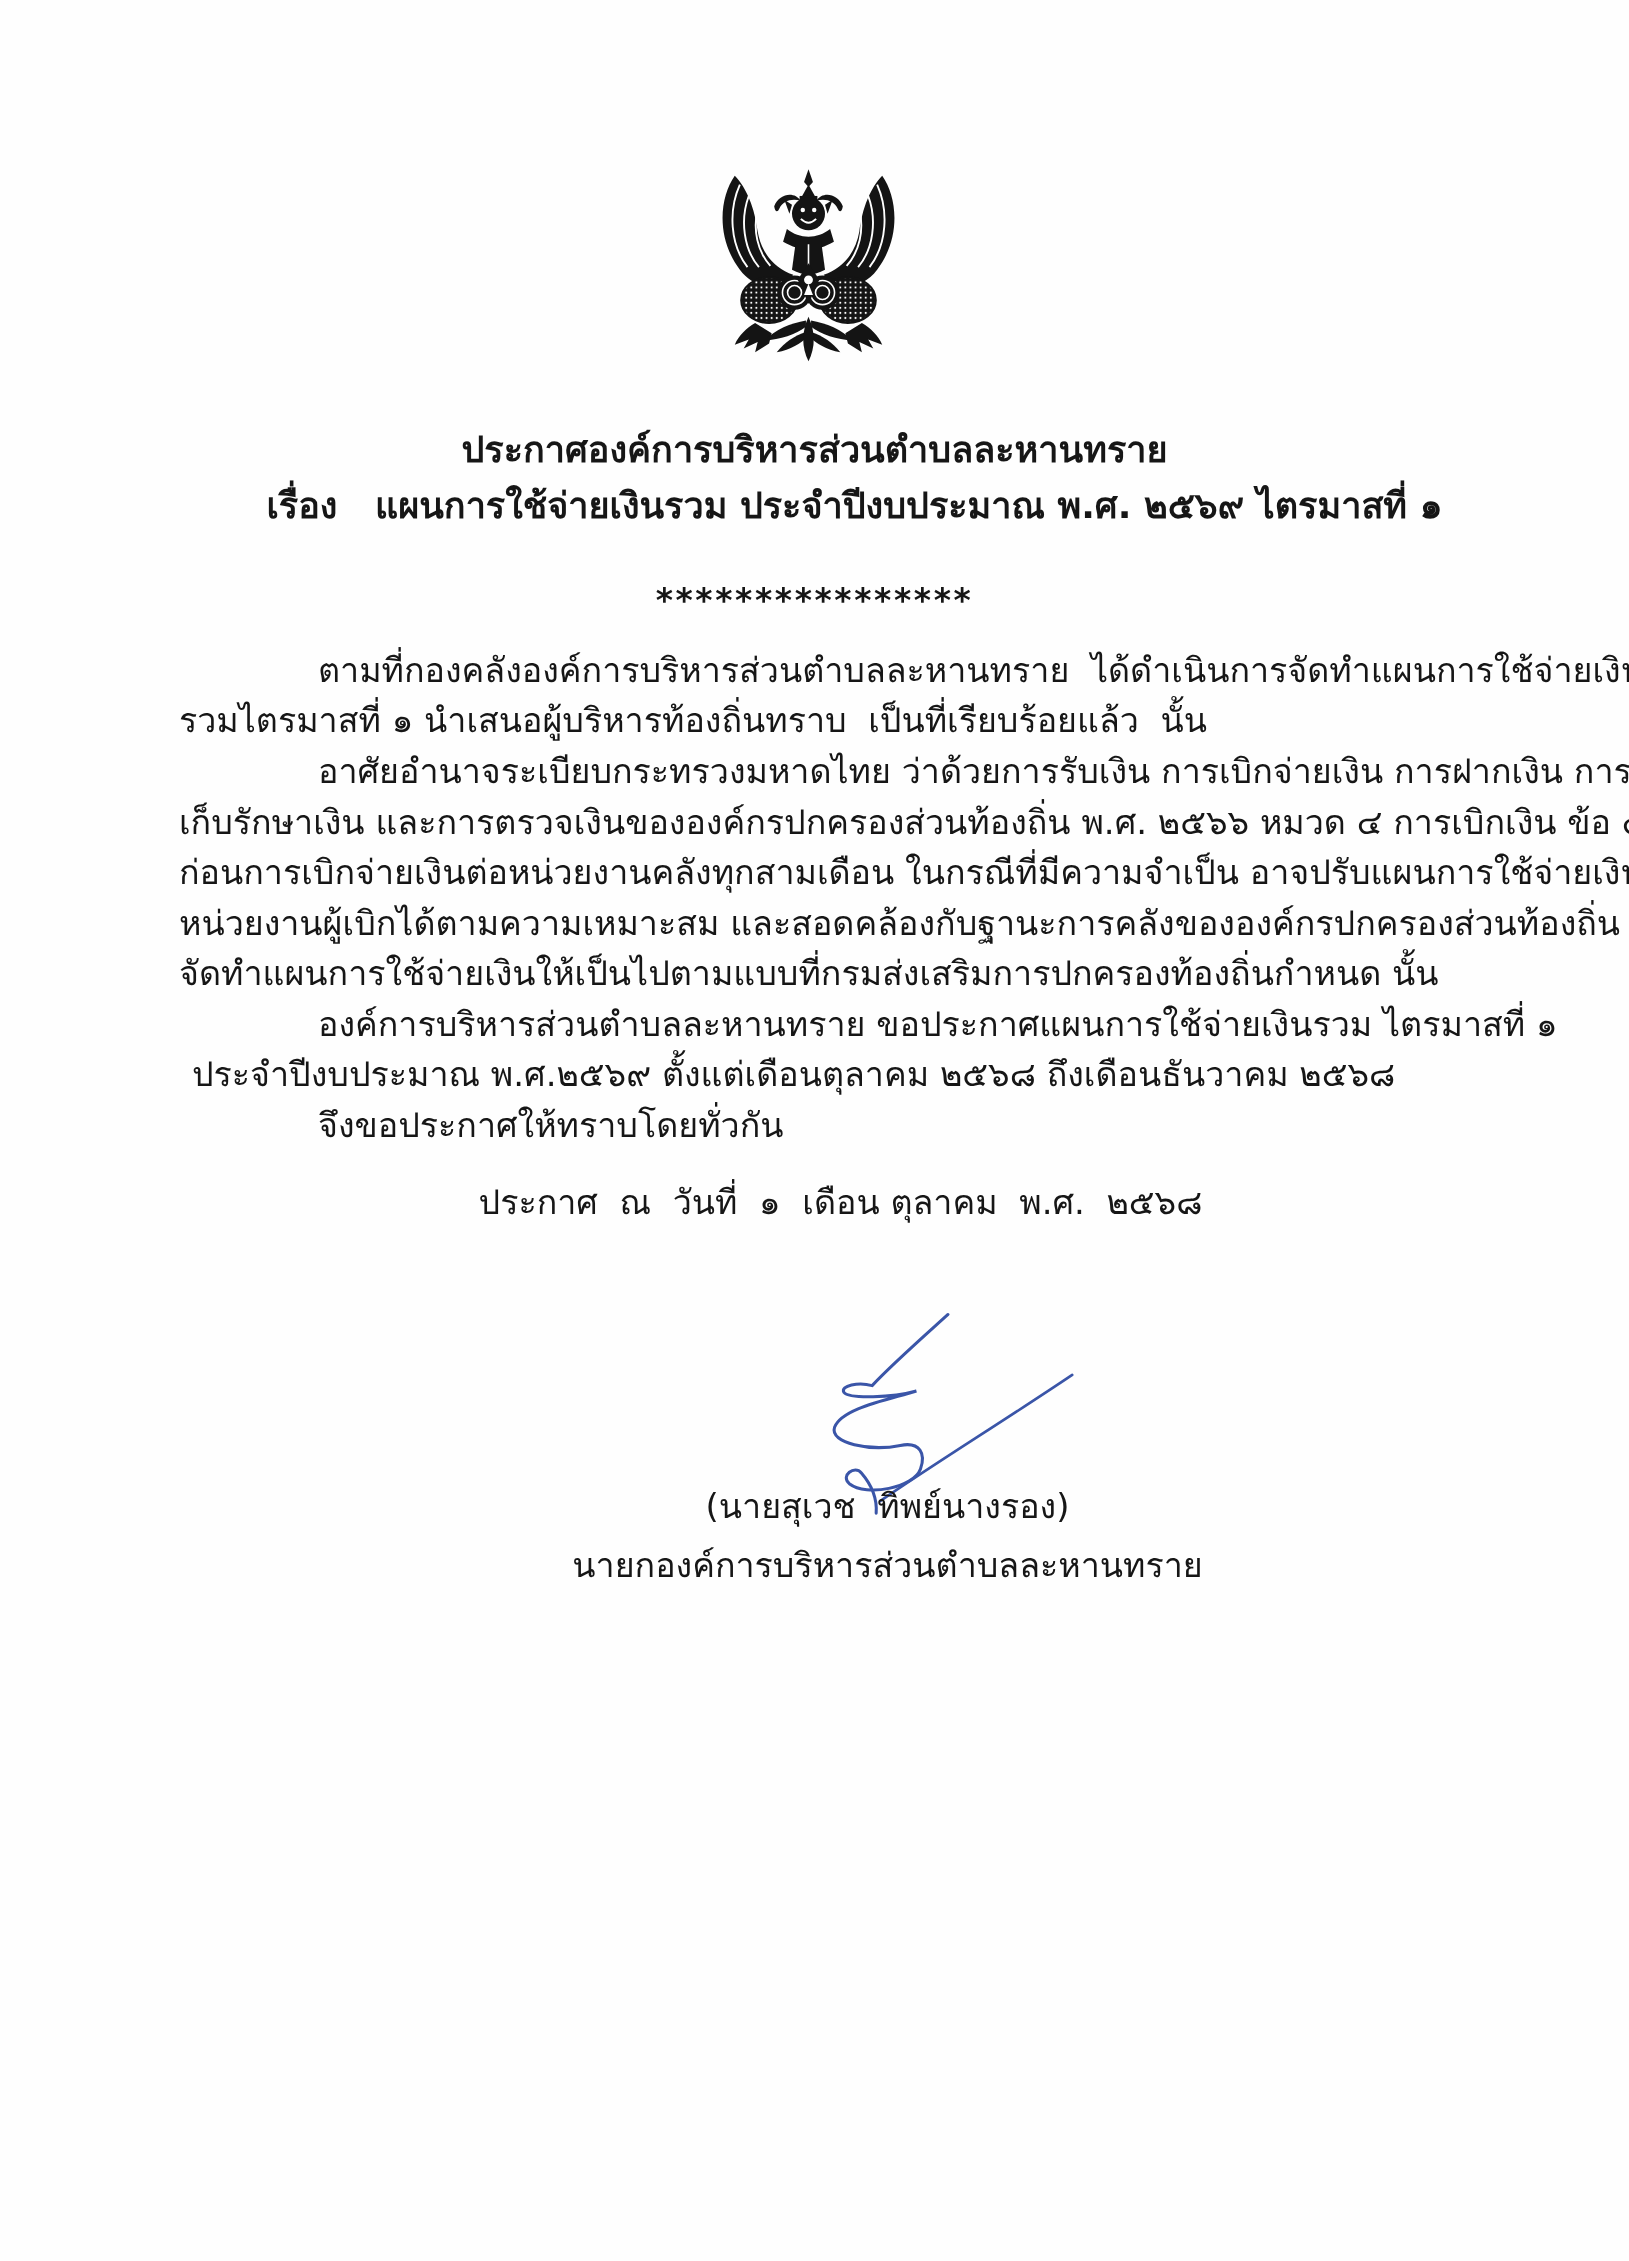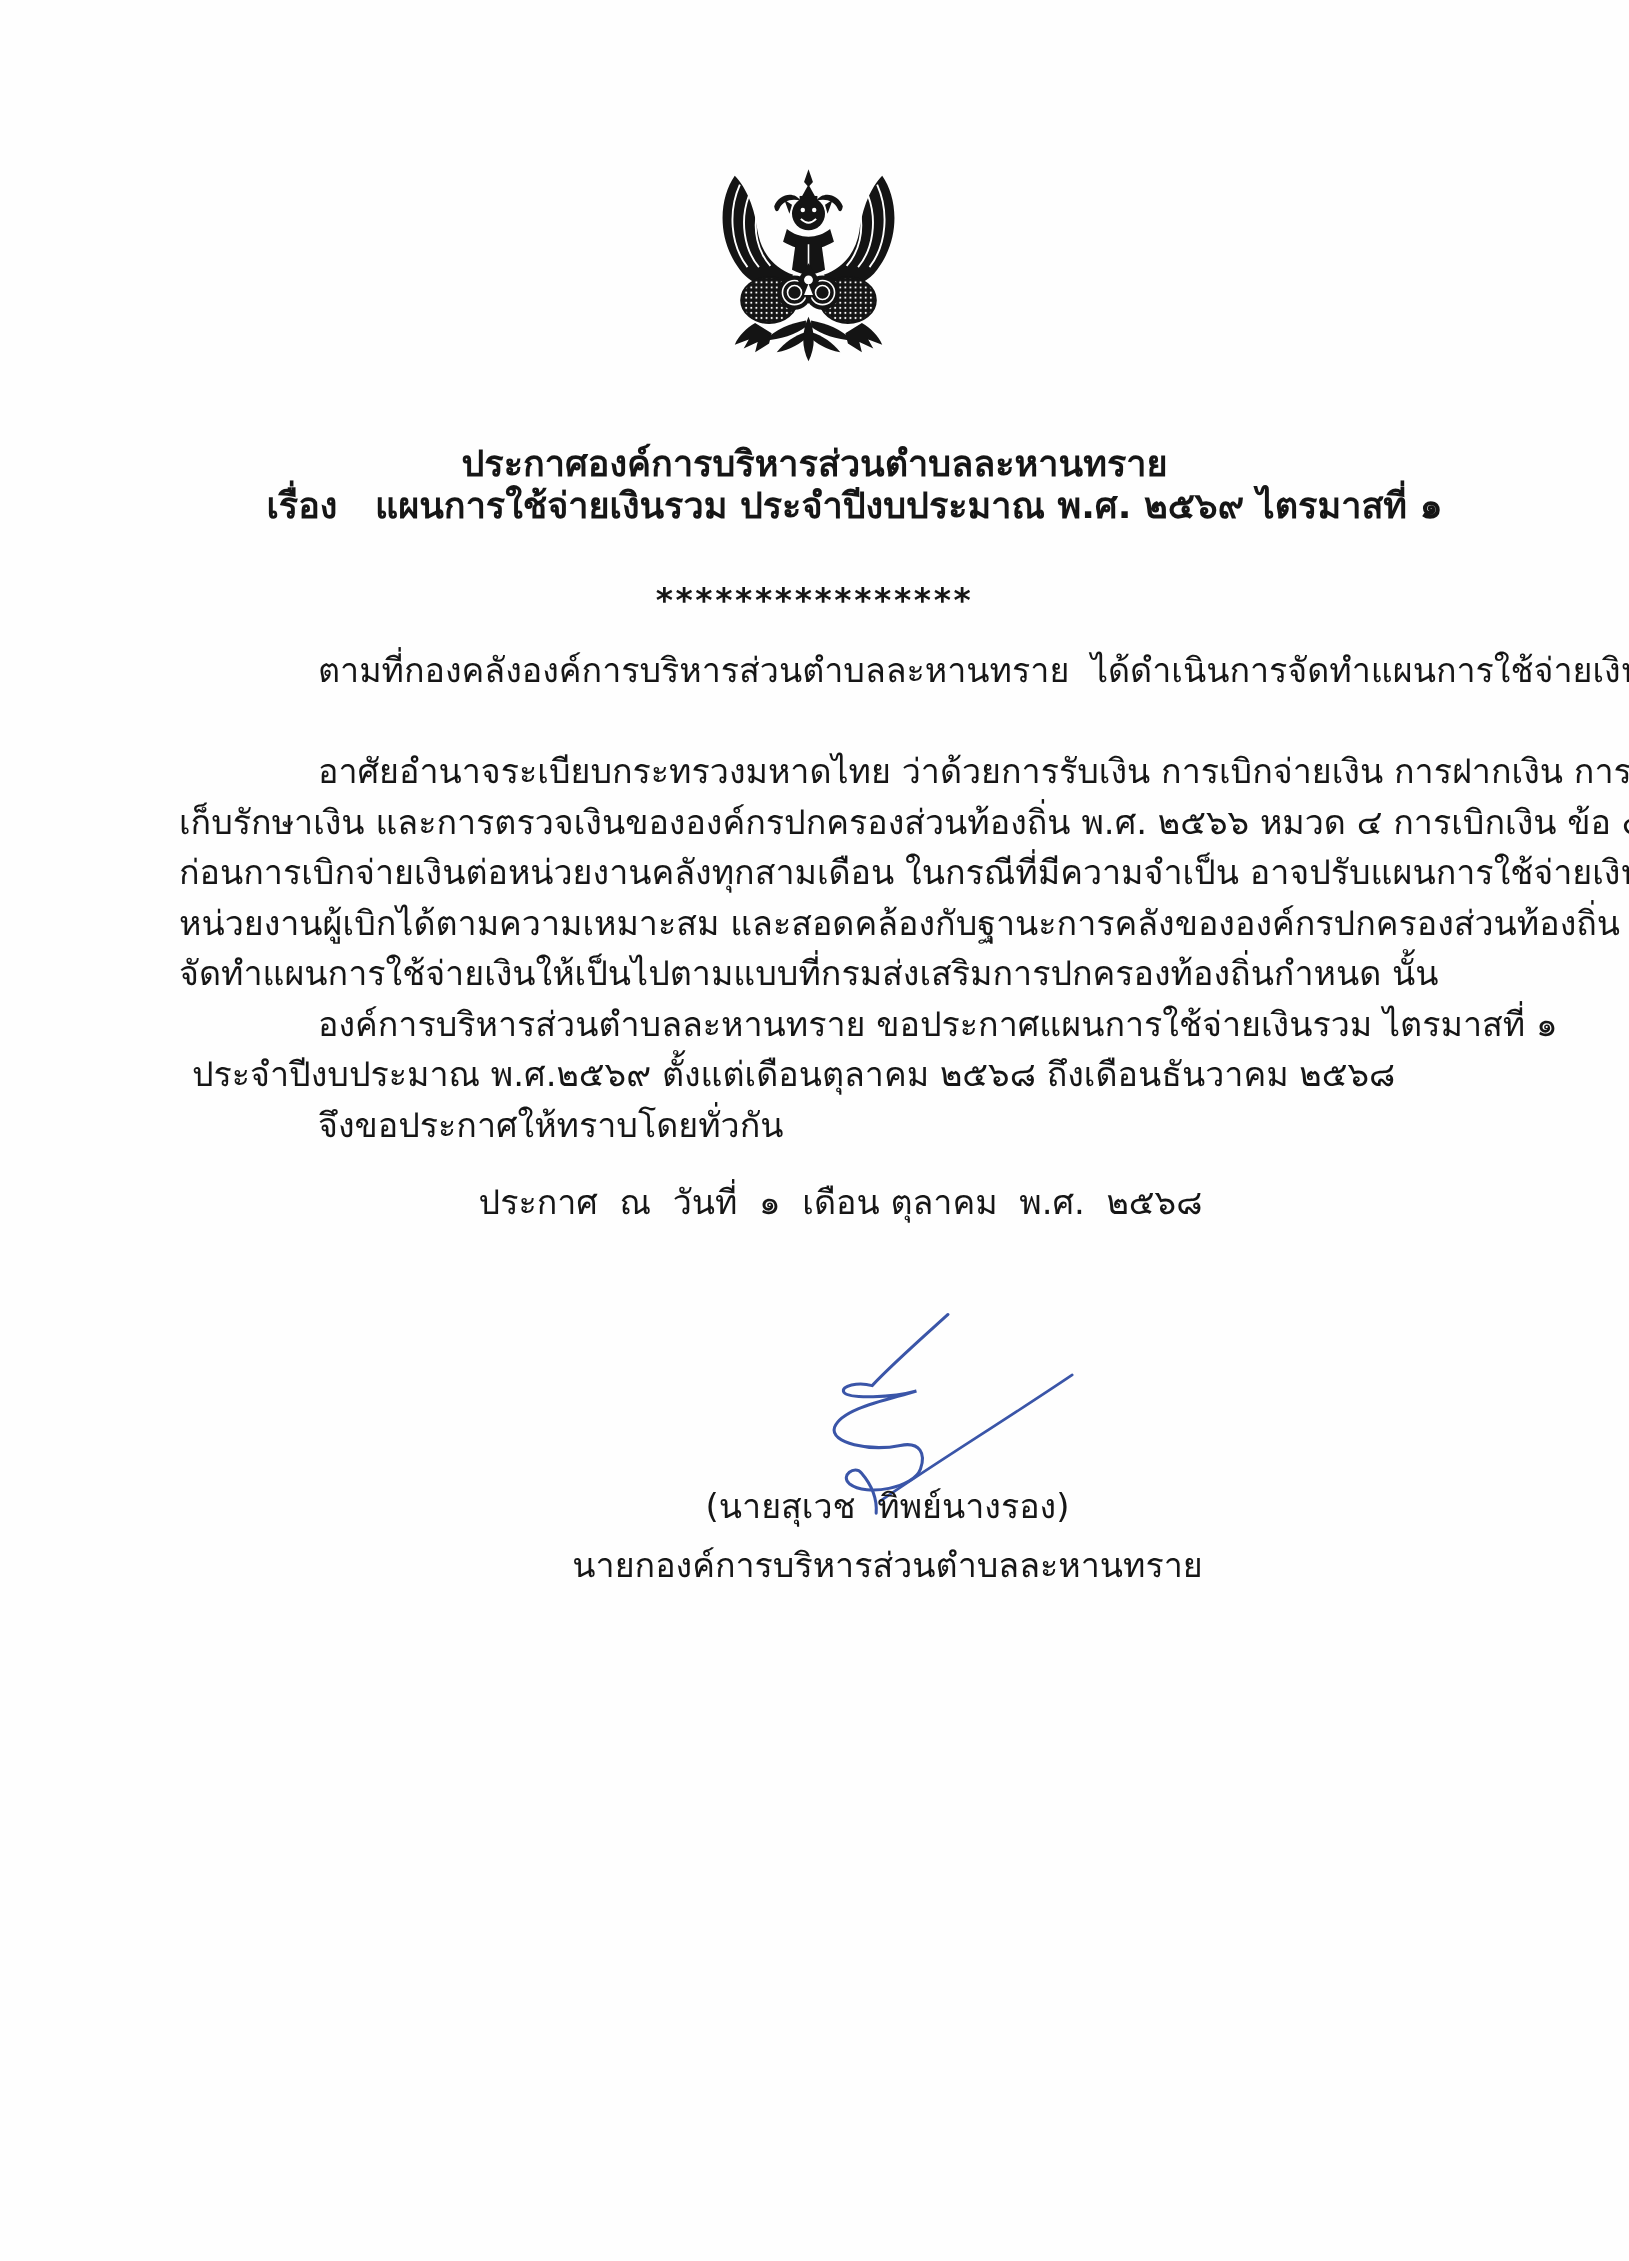--- a/index.html
+++ b/index.html
@@ -23,21 +23,21 @@
   .title-line {
     position: absolute;
     left: 0;
     width: 100%;
     text-align: center;
     font-weight: bold;
     font-size: 36px;
     line-height: 1.2;
     white-space: pre;
   }
-  .t1 { top: 442px; }
+  .t1 { top: 428px; }
   .t2 { top: 484px; padding-left: 40px; }
   .t3 { top: 541px; }
   .sep {
     position: absolute;
     left: 0;
     top: 581px;
     width: 100%;
     text-align: center;
     font-weight: bold;
     font-size: 33px;
@@ -152,20 +152,21 @@
     <path d="M150,182 L157,200 L143,200 Z" fill="#ffffff"></path>
 
     <path d="M150,234 C161,258 161,282 150,304 C139,282 139,258 150,234 Z" fill="#141414"></path>
   </svg>
 
   <div class="title-line t1">ประกาศองค์การบริหารส่วนตำบลละหานทราย</div>
   <div class="title-line t2">เรื่อง   แผนการใช้จ่ายเงินรวม ประจำปีงบประมาณ พ.ศ. ๒๕๖๙ ไตรมาสที่ ๑</div>
   <div class="sep">****************</div>
 
   <div class="body-line l1 indent">ตามที่กองคลังองค์การบริหารส่วนตำบลละหานทราย  ได้ดำเนินการจัดทำแผนการใช้จ่ายเงิน</div>
+  <div class="body-line l2">รวมไตรมาสที่ ๑ นำเสนอผู้บริหารท้องถิ่นทราบ  เป็นที่เรียบร้อยแล้ว  นั้น</div>
   <div class="body-line l3 indent">อาศัยอำนาจระเบียบกระทรวงมหาดไทย ว่าด้วยการรับเงิน การเบิกจ่ายเงิน การฝากเงิน การ</div>
   <div class="body-line l4">เก็บรักษาเงิน และการตรวจเงินขององค์กรปกครองส่วนท้องถิ่น พ.ศ. ๒๕๖๖ หมวด ๔ การเบิกเงิน ข้อ ๔๐</div>
   <div class="body-line l5">ก่อนการเบิกจ่ายเงินต่อหน่วยงานคลังทุกสามเดือน ในกรณีที่มีความจำเป็น อาจปรับแผนการใช้จ่ายเงินของ</div>
   <div class="body-line l6">หน่วยงานผู้เบิกได้ตามความเหมาะสม และสอดคล้องกับฐานะการคลังขององค์กรปกครองส่วนท้องถิ่น การ</div>
   <div class="body-line l7">จัดทำแผนการใช้จ่ายเงินให้เป็นไปตามแบบที่กรมส่งเสริมการปกครองท้องถิ่นกำหนด นั้น</div>
   <div class="body-line l8 indent">องค์การบริหารส่วนตำบลละหานทราย ขอประกาศแผนการใช้จ่ายเงินรวม ไตรมาสที่ ๑</div>
   <div class="body-line l9">ประจำปีงบประมาณ พ.ศ.๒๕๖๙ ตั้งแต่เดือนตุลาคม ๒๕๖๘ ถึงเดือนธันวาคม ๒๕๖๘</div>
   <div class="body-line l10 indent">จึงขอประกาศให้ทราบโดยทั่วกัน</div>
 
   <div class="date-line">ประกาศ  ณ  วันที่  ๑  เดือน ตุลาคม  พ.ศ.  ๒๕๖๘</div>

